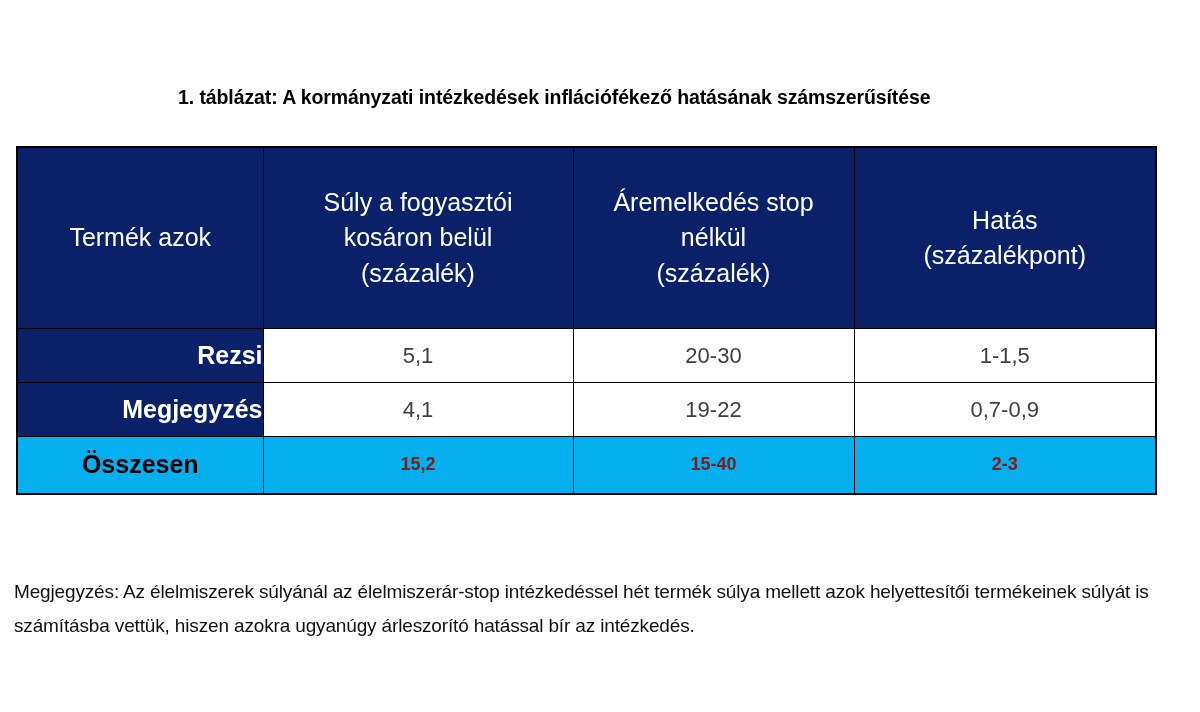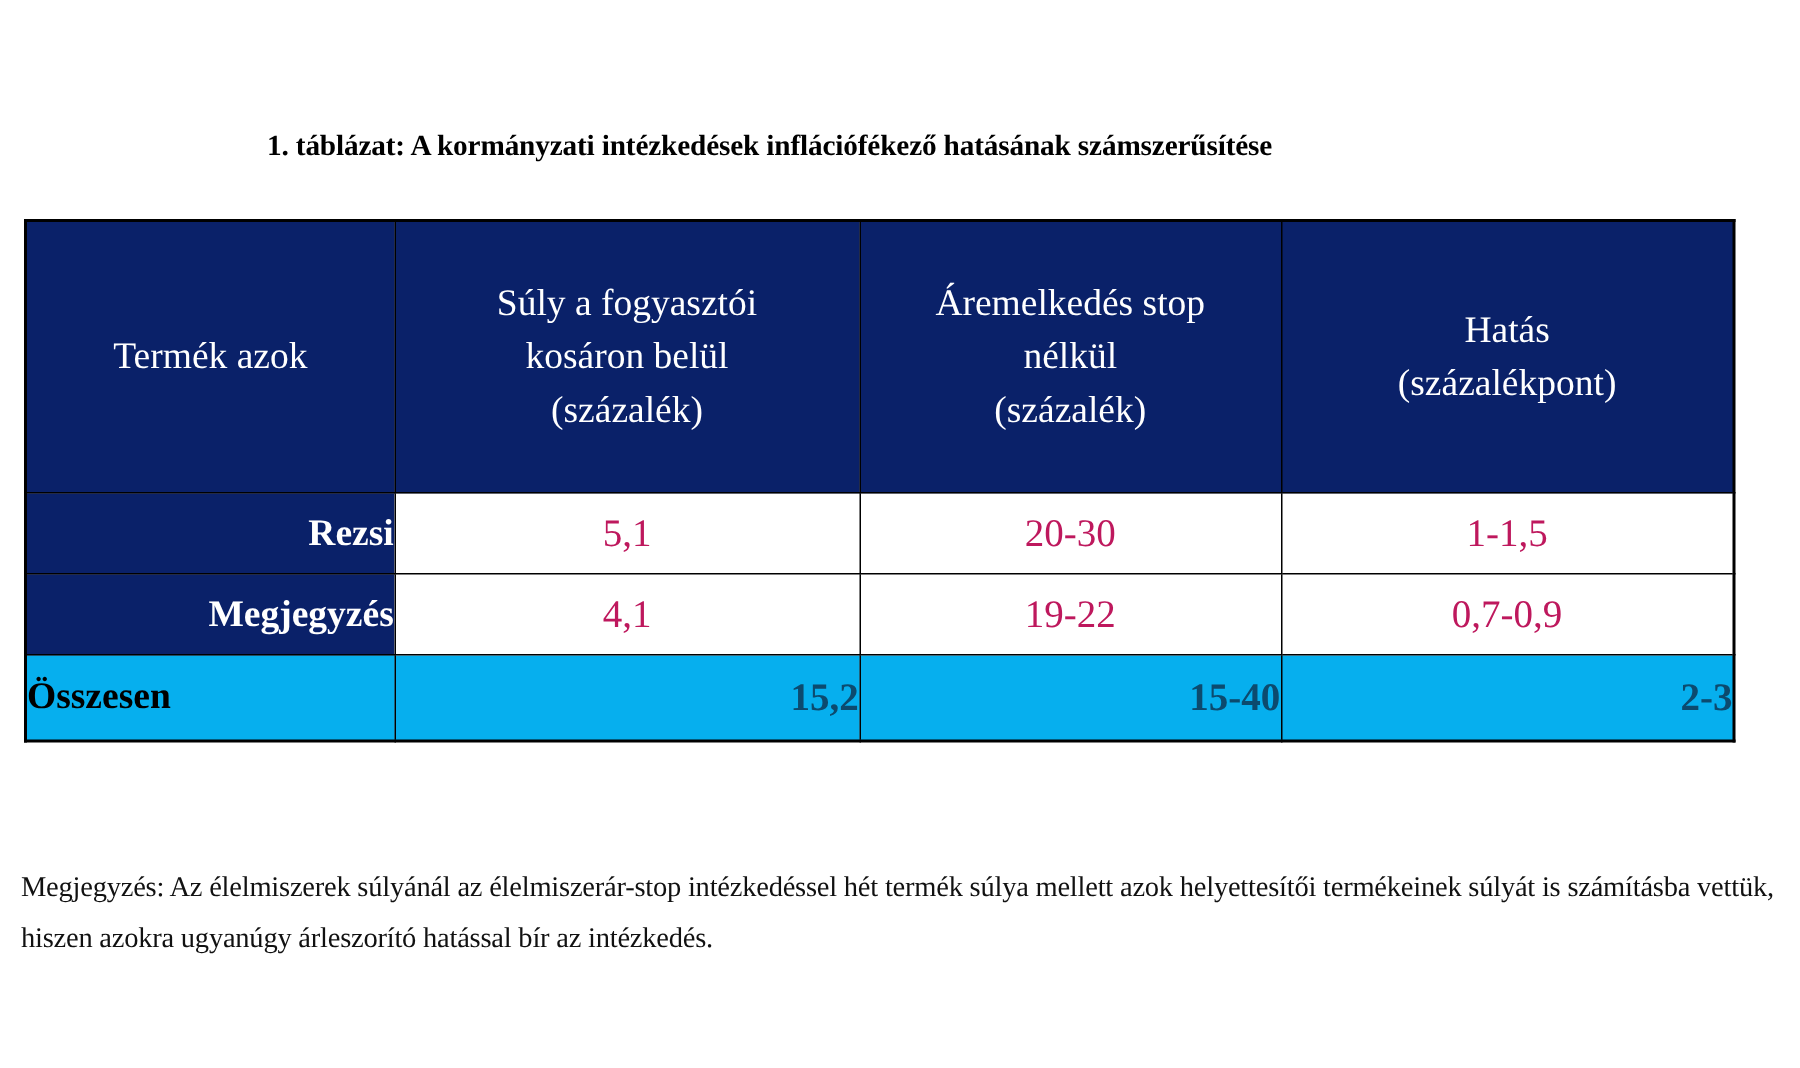--- a/index.html
+++ b/index.html
@@ -14,21 +14,20 @@
     font-family: "Liberation Sans", sans-serif;
     color: #000000;
     overflow: hidden;
     position: relative;
   }
 
   .page {
     position: relative;
     width: 1200px;
     height: 712px;
-    font-family: Liberation Serif, serif;
   }
 
   
   .table-title {
     position: absolute;
     left: 178px;
     top: 86px;
     font-size: 19.5px;
     font-weight: bold;
     letter-spacing: -0.1px;
@@ -78,49 +77,48 @@
     background: #0A2169;
     color: #ffffff;
     font-weight: bold;
     font-size: 25px;
     text-align: right;
     vertical-align: middle;
     padding: 2px 0 2px 10px;
     white-space: nowrap;
   }
   .row-label.centered {
-    text-align: left;
+    text-align: center;
     padding-left: 0;
   }
 
   
   .val-cell {
     background: #ffffff;
-    color: #be185d;
-    font-size: 26px;
+    color: #404040;
+    font-size: 22px;
     font-weight: normal;
     text-align: center;
     vertical-align: middle;
     padding: 2px 4px;
   }
 
   .body-row { height: 54px; }
 
   
   .total-row { height: 57px; }
   .total-row .row-label {
     background: #06AFEE;
     color: #000000;
   }
   .total-row .val-cell {
     background: #06AFEE;
-    color: #0c4a6e;
+    color: #7f1d1d;
     font-weight: bold;
-    font-size: 26px;
-    text-align: right;
+    font-size: 18px;
   }
 
   
   .footnote {
     position: absolute;
     left: 14px;
     top: 575px;
     width: 1172px;
     font-size: 19px;
     line-height: 1.78;

